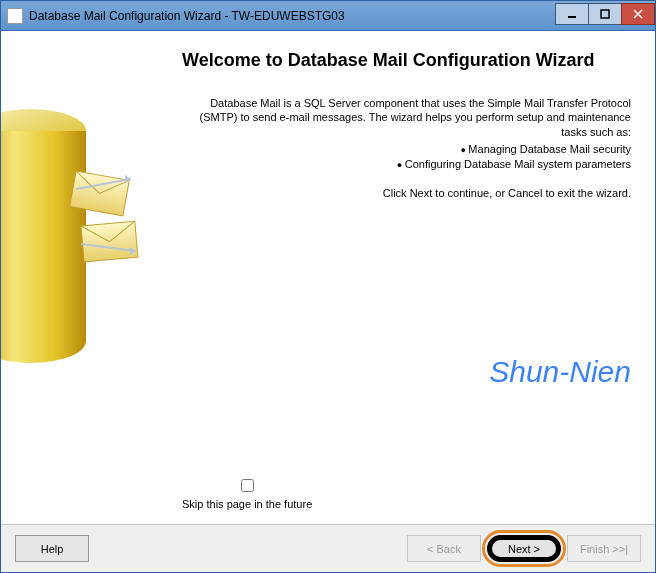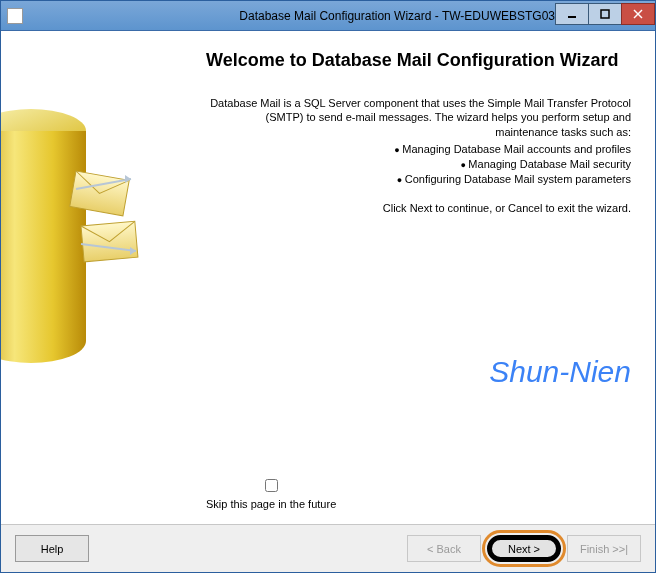--- a/index.html
+++ b/index.html
@@ -32,21 +32,21 @@
   }
   .titlebar .icon {
     width: 16px; height: 16px;
     margin: 0 6px;
     display: inline-block;
     background: #fff;
     border: 1px solid #999;
   }
   .titlebar .title {
     flex: 1;
-    text-align: right;
+    text-align: left;
     font-weight: normal;
     color: #000;
   }
   .winbtns { display: flex; }
   .winbtn {
     width: 34px; height: 22px;
     margin-top: -4px;
     border: 1px solid #3a5a7a;
     background: #bcd0e6;
     display: flex; align-items: center; justify-content: center;
@@ -56,21 +56,20 @@
   }
   .winbtn.close { background: #c94f44; color: #fff; border-color: #8a2f28; }
   .winbtn + .winbtn { margin-left: -1px; }
   .winbtn svg { display:block; }
 
   
   .body {
     flex: 1;
     display: flex;
     background: #fff;
-    gap: 24px;
   }
   .sidebar {
     width: 165px;
     background: #fff;
     position: relative;
     overflow: hidden;
   }
   .sidebar svg { position:absolute; top:30px; left:-20px; }
 
   .content {
@@ -220,21 +219,20 @@
         <line x1="100" y1="183" x2="155" y2="190" stroke="#b7c6d6" stroke-width="2"></line>
         <polygon points="155,190 149,186 149,194" fill="#b7c6d6"></polygon>
       </svg>
     </div>
 
     <div class="content">
       <div class="heading">Welcome to Database Mail Configuration Wizard</div>
 
       <div class="para">Database Mail is a SQL Server component that uses the Simple Mail Transfer Protocol (SMTP) to send e-mail messages. The wizard helps you perform setup and maintenance tasks such as:</div>
       <ul class="bullets para">
-        <li>Managing Database Mail accounts and profiles</li>
         <li>Managing Database Mail security</li>
         <li>Configuring Database Mail system parameters</li>
       </ul>
       <div class="para" style="margin-top:14px">Click Next to continue, or Cancel to exit the wizard.</div>
 
       <div class="watermark">Shun-Nien</div>
 
       <label class="skip-row">
         <input type="checkbox" style="">
         <span>Skip this page in the future</span>

